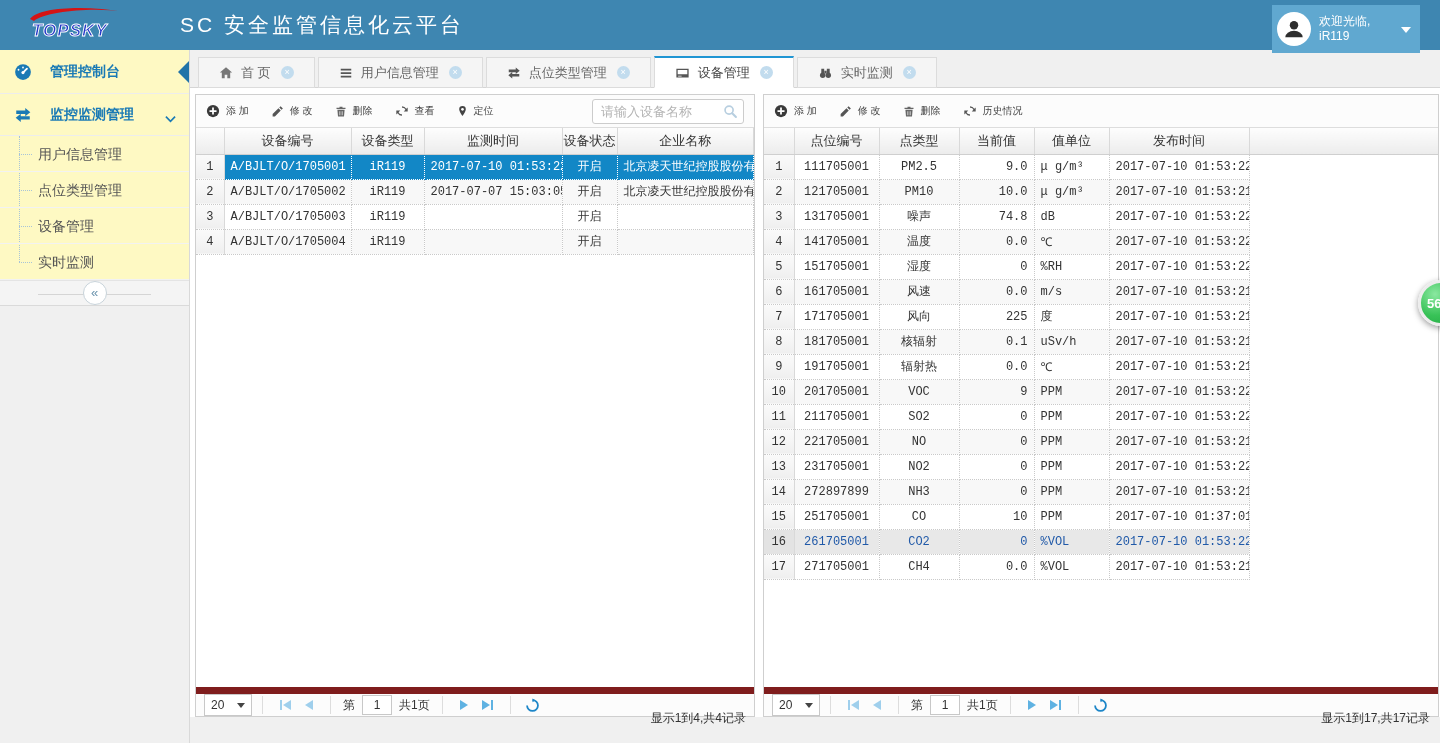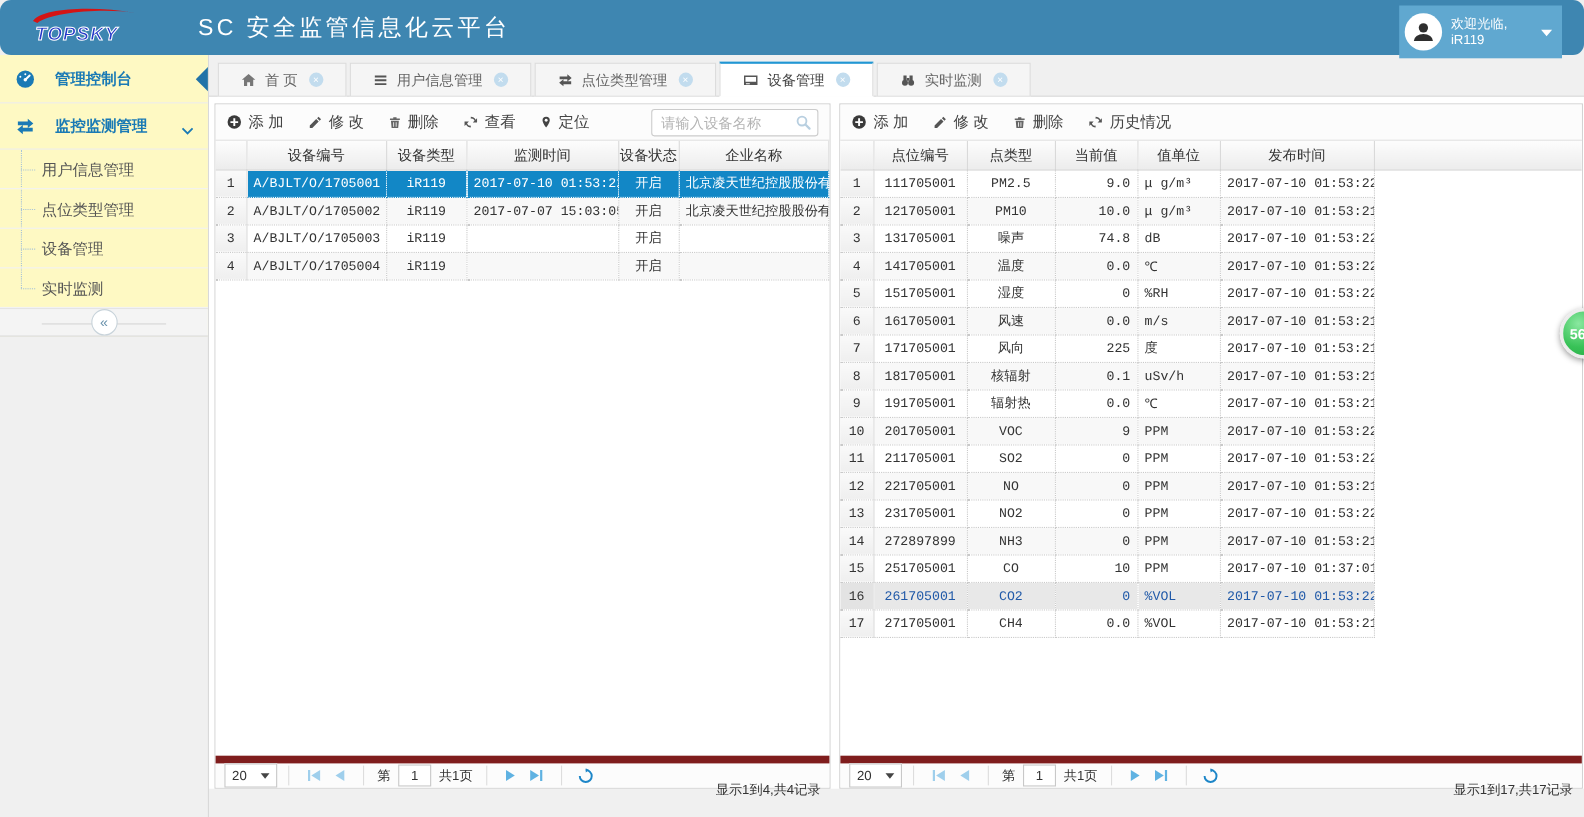--- a/index.html
+++ b/index.html
@@ -1,20 +1,20 @@
 <!DOCTYPE html>
 <html><head>
 <meta charset="utf-8">
 <style>
   * { margin:0; padding:0; box-sizing:border-box; }
   html,body { width:1440px; height:743px; overflow:hidden; background:#f0f0f0;
     font-family:"Liberation Sans","DejaVu Sans",sans-serif; }
 
   
-  .topbar { height:50px; background:#3e86b1; display:flex; align-items:center; position:relative;border-radius:10px; }
+  .topbar { height:50px; background:#3e86b1; display:flex; align-items:center; position:relative; }
   .logo { margin-left:16px; width:130px; height:44px; }
   .app-title { color:#fff; font-size:21px; letter-spacing:3px; margin-left:34px; }
   .user-box { position:absolute; right:20px; top:5px; width:148px; height:48px; background:#60a8d0; display:flex; align-items:center; }
   .avatar { width:34px; height:34px; border-radius:50%; background:#fff; margin-left:5px; display:flex; align-items:center; justify-content:center; flex:none; }
   .welcome { color:#fff; font-size:12px; line-height:15px; margin-left:8px; white-space:nowrap; }
   .user-caret { width:0; height:0; border:5px solid transparent; border-top:6px solid #fff; margin-left:auto; margin-right:9px; margin-top:6px; }
 
   
   .body-row { display:flex; height:693px; }
   .sidebar { width:190px; flex:none; background:#f0f0f0; border-right:1px solid #d9d9d9; }
@@ -42,21 +42,21 @@
   .tab-close { width:13px; height:13px; border-radius:50%; background:#c2dcee; color:#fff; font-size:9px; line-height:13px; text-align:center; margin-left:10px; cursor:pointer; flex:none; }
 
   
   .content { height:629px; background:#fff; position:relative; display:flex; align-items:flex-start; padding:6px 0 0 5px; gap:8px; }
   .bottom-strip { flex:1; background:#f0f0f0; }
   .panel { background:#fff; border:1px solid #cfcfcf; height:623px; display:flex; flex-direction:column; }
   .left-panel { width:560px; flex:none; }
   .right-panel { width:676px; flex:none; }
 
   .ptoolbar { height:33px; border-bottom:1px solid #ddd; display:flex; align-items:center; padding:0 10px; background:#fcfcfc; flex:none; }
-  .tbtn { display:flex; align-items:center; margin-right:22px; font-size:14px; color:#444; cursor:pointer; white-space:nowrap; }
+  .tbtn { display:flex; align-items:center; margin-right:22px; font-size:10px; color:#444; cursor:pointer; white-space:nowrap; }
   .tbtn .bicon { margin-right:6px; display:flex; }
   .search-wrap { margin-left:auto; position:relative; }
   .search-input { width:152px; height:25px; border:1px solid #ccc; border-radius:3px; padding:0 26px 0 8px; font-size:13px; color:#333; outline:none; }
   .search-input::placeholder { color:#b4b4b4; }
   .search-icon { position:absolute; right:6px; top:5px; }
 
   .grid-area { flex:1; overflow:hidden; background:#fff; }
   table.grid { border-collapse:collapse; table-layout:fixed; width:100%;
     font-family:"Liberation Mono","DejaVu Sans Mono",monospace; color:#333; }
   .grid th { height:26px; background:linear-gradient(#fdfdfd,#ececec); border-right:1px solid #d9d9d9; border-bottom:1px solid #cfcfcf; font-weight:normal; font-size:13px; white-space:nowrap; overflow:hidden; }

